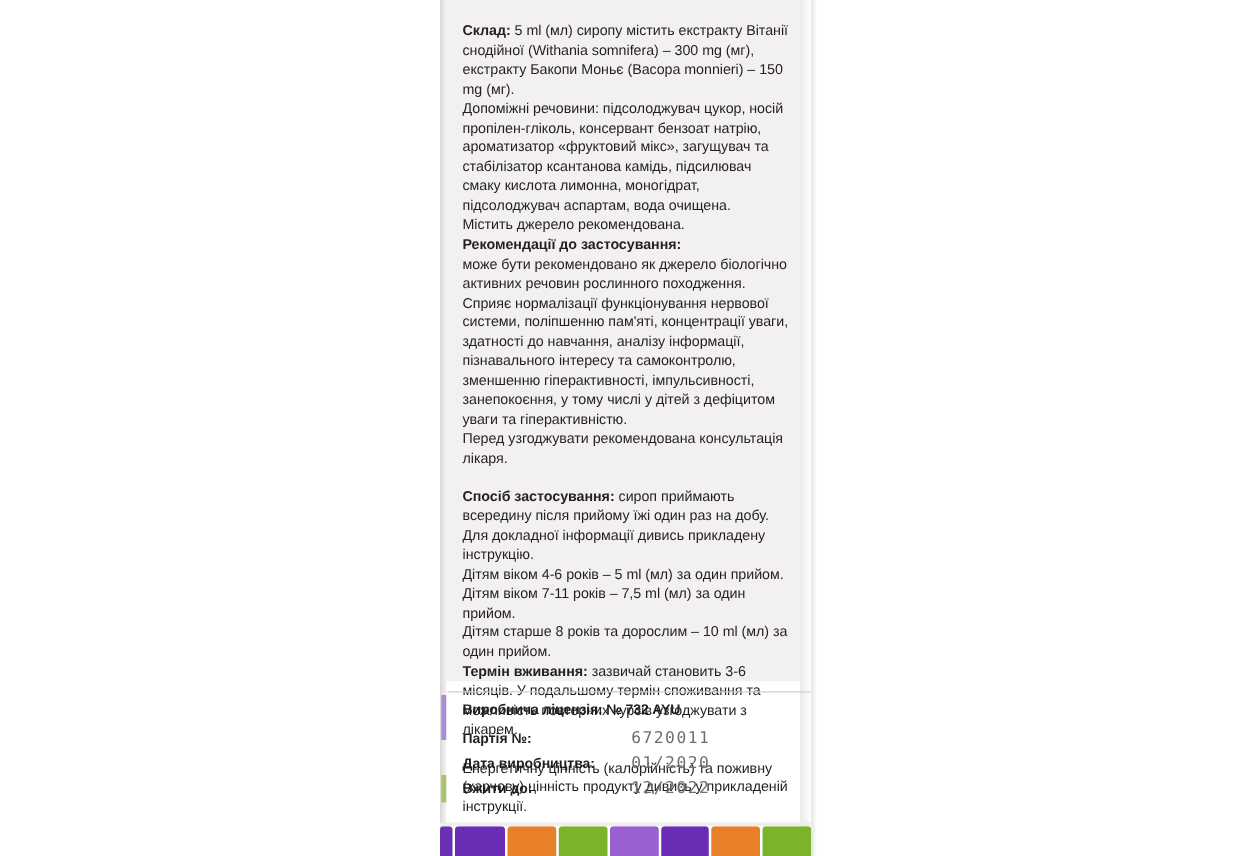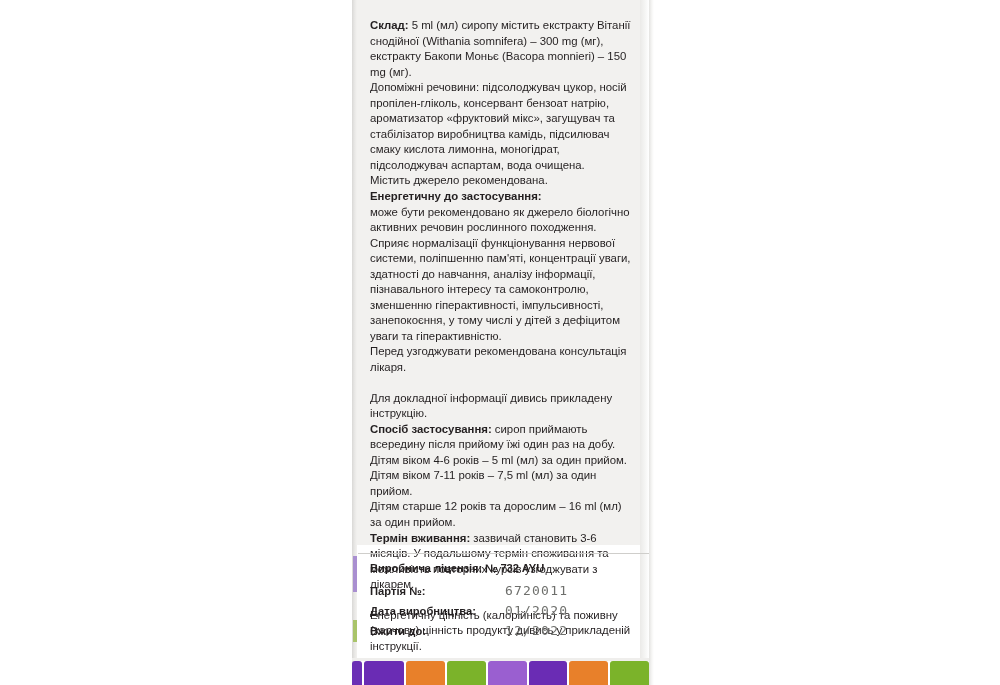--- a/index.html
+++ b/index.html
@@ -134,32 +134,32 @@
 </style>
 </head>
 <body>
 
 <div id="package-panel">
   <div id="panel-left-edge"></div>
   <div id="panel-right-edge"></div>
 
   <div id="text-body">
     <p class="para"><b class="lead">Склад:</b><span> 5 ml (мл) сиропу містить екстракту Вітанії снодійної (Withania somnifera) – 300 mg (мг), екстракту Бакопи Моньє (Bacopa monnieri) – 150 mg (мг).</span></p>
-    <p class="para"><span>Допоміжні речовини: підсолоджувач цукор, носій пропілен-гліколь, консервант бензоат натрію, ароматизатор «фруктовий мікс», загущувач та стабілізатор виробництва камідь, підсилювач смаку кислота лимонна, моногідрат, підсолоджувач аспартам, вода очищена.</span></p>
+    <p class="para"><span>Допоміжні речовини: підсолоджувач цукор, носій пропілен-гліколь, консервант бензоат натрію, ароматизатор «фруктовий мікс», загущувач та стабілізатор ксантанова камідь, підсилювач смаку кислота лимонна, моногідрат, підсолоджувач аспартам, вода очищена.</span></p>
     <p class="para"><span>Містить джерело рекомендована.</span></p>
-    <p class="para"><b class="lead">Енергетичну до застосування:</b></p>
+    <p class="para"><b class="lead">Рекомендації до застосування:</b></p>
     <p class="para"><span>може бути рекомендовано як джерело біологічно активних речовин рослинного походження. Сприяє нормалізації функціонування нервової системи, поліпшенню пам'яті, концентрації уваги, здатності до навчання, аналізу інформації, пізнавального інтересу та самоконтролю, зменшенню гіперактивності, імпульсивності, занепокоєння, у тому числі у дітей з дефіцитом уваги та гіперактивністю.</span></p>
     <p class="para"><span>Перед узгоджувати рекомендована консультація лікаря.</span></p>
     <div class="gap-md"></div>
+    <p class="para"><b class="lead">Спосіб застосування:</b><span> сироп приймають всередину після прийому їжі один раз на добу.</span></p>
     <p class="para"><span>Для докладної інформації дивись прикладену інструкцію.</span></p>
-    <p class="para"><b class="lead">Спосіб застосування:</b><span> сироп приймають всередину після прийому їжі один раз на добу.</span></p>
     <div class="gap-sm"></div>
     <p class="para"><span>Дітям віком 4-6 років – 5 ml (мл) за один прийом.</span></p>
     <p class="para"><span>Дітям віком 7-11 років – 7,5 ml (мл) за один прийом.</span></p>
-    <p class="para"><span>Дітям старше 12 років та дорослим – 16 ml (мл) за один прийом.</span></p>
+    <p class="para"><span>Дітям старше 8 років та дорослим – 10 ml (мл) за один прийом.</span></p>
     <p class="para"><b class="lead">Термін вживання:</b><span> зазвичай становить 3-6 місяців. У подальшому термін споживання та можливість повторних курсів узгоджувати з лікарем.</span></p>
     <div class="gap-md"></div>
     <p class="para"><span>Енергетичну цінність (калорійність) та поживну (харчову) цінність продукту дивись у прикладеній інструкції.</span></p>
   </div>
 
   <div id="divider-line"></div>
 
   <div id="batch-block">
     <div id="license-line">Виробнича  ліцензія: № 732 AYU</div>
 

